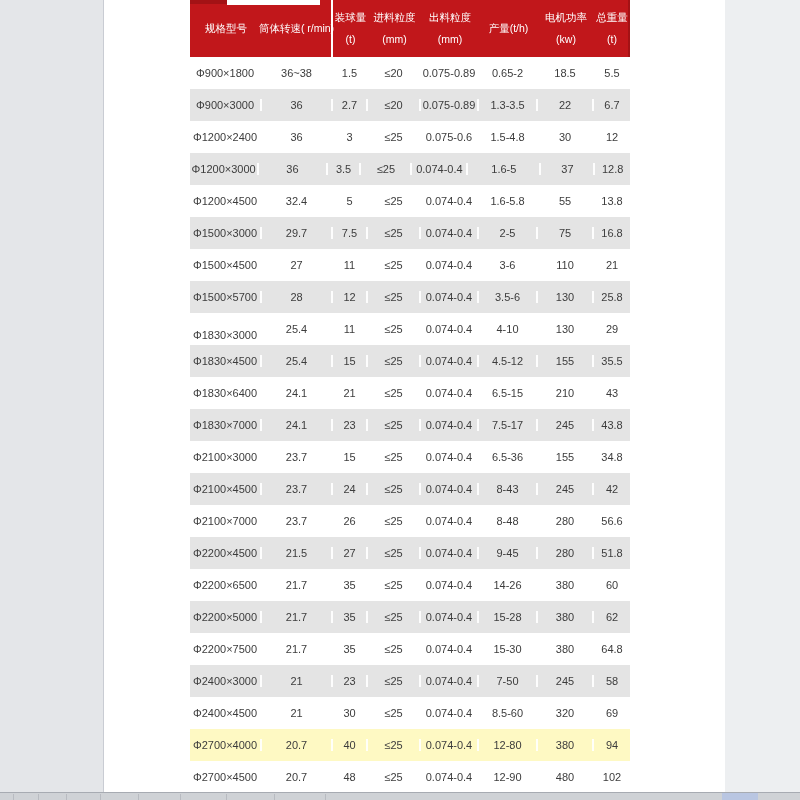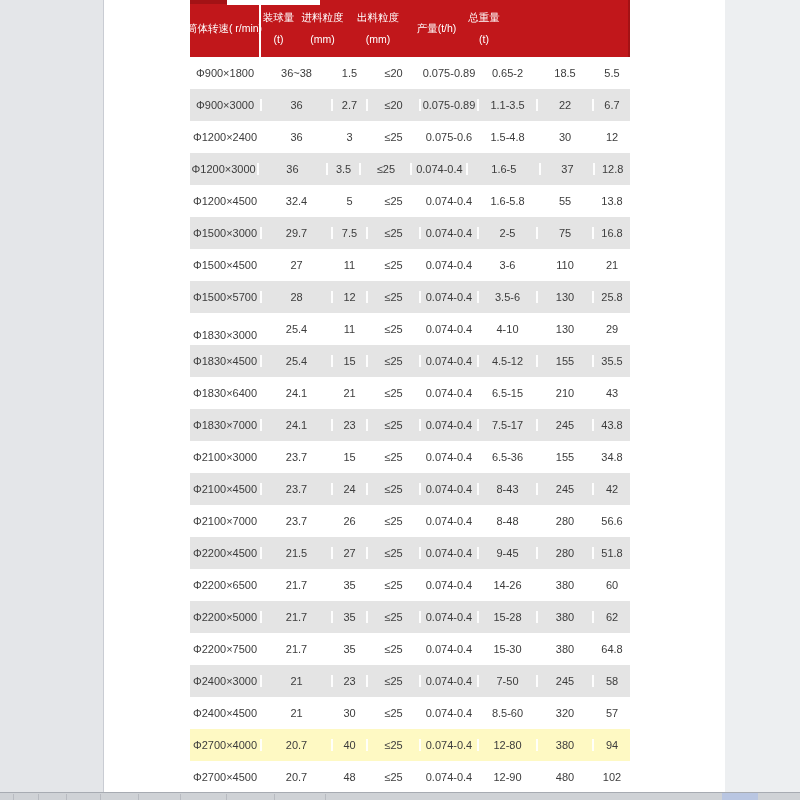--- a/index.html
+++ b/index.html
@@ -48,37 +48,44 @@
 </head>
 <body>
 
 <div class="left-gutter"></div>
 
 <div class="paper">
   <div class="spec-table">
     <div class="thead" style="background: rgb(193, 23, 27); color: rgb(255, 255, 255);">
       <div class="notch-dark"></div>
       <div class="notch-white"></div>
+      <div class="th" style="width: 72px;">
+          <div>规格型号</div>
+        </div>
         <div class="th divider" style="width: 71px;">
           <div>筒体转速( r/min)</div>
         </div>
         <div class="th" style="width: 35px;">
           <div>装球量</div>
           <div>(t)</div>
         </div>
         <div class="th" style="width: 53px;">
           <div>进料粒度</div>
           <div>(mm)</div>
         </div>
         <div class="th" style="width: 58px;">
           <div>出料粒度</div>
           <div>(mm)</div>
         </div>
         <div class="th" style="width: 59px;">
           <div>产量(t/h)</div>
+        </div>
+        <div class="th" style="width: 56px;">
+          <div>电机功率</div>
+          <div>(kw)</div>
         </div>
         <div class="th" style="width: 36px;">
           <div>总重量</div>
           <div>(t)</div>
         </div>
         <div class="edge-dark"></div>
     </div>
     <div class="tbody">
         <div class="row">
           <div class="cell" style="width: 72px; color: rgb(60, 60, 60);">Φ900×1800</div>
@@ -89,21 +96,21 @@
           <div class="cell" style="width: 59px; color: rgb(60, 60, 60);">0.65-2</div>
           <div class="cell" style="width: 56px; color: rgb(60, 60, 60);">18.5</div>
           <div class="cell" style="width: 36px; color: rgb(60, 60, 60);">5.5</div>
         </div>
         <div class="row" style="background: rgb(228, 228, 228);">
           <div class="cell" style="width: 72px; color: rgb(60, 60, 60);">Φ900×3000</div>
           <div class="cell" style="width: 71px; color: rgb(60, 60, 60);">36</div>
           <div class="cell" style="width: 35px; color: rgb(60, 60, 60);">2.7</div>
           <div class="cell" style="width: 53px; color: rgb(60, 60, 60);">≤20</div>
           <div class="cell" style="width: 58px; color: rgb(60, 60, 60);">0.075-0.89</div>
-          <div class="cell" style="width: 59px; color: rgb(60, 60, 60);">1.1-3.5</div>
+          <div class="cell" style="width: 59px; color: rgb(60, 60, 60);">1.3-3.5</div>
           <div class="cell" style="width: 56px; color: rgb(60, 60, 60);">22</div>
           <div class="cell" style="width: 36px; color: rgb(60, 60, 60);">6.7</div>
         </div>
         <div class="row">
           <div class="cell" style="width: 72px; color: rgb(60, 60, 60);">Φ1200×2400</div>
           <div class="cell" style="width: 71px; color: rgb(60, 60, 60);">36</div>
           <div class="cell" style="width: 35px; color: rgb(60, 60, 60);">3</div>
           <div class="cell" style="width: 53px; color: rgb(60, 60, 60);">≤25</div>
           <div class="cell" style="width: 58px; color: rgb(60, 60, 60);">0.075-0.6</div>
           <div class="cell" style="width: 59px; color: rgb(60, 60, 60);">1.5-4.8</div>
@@ -281,21 +288,21 @@
           <div class="cell" style="width: 36px; color: rgb(60, 60, 60);">58</div>
         </div>
         <div class="row">
           <div class="cell" style="width: 72px; color: rgb(60, 60, 60);">Φ2400×4500</div>
           <div class="cell" style="width: 71px; color: rgb(60, 60, 60);">21</div>
           <div class="cell" style="width: 35px; color: rgb(60, 60, 60);">30</div>
           <div class="cell" style="width: 53px; color: rgb(60, 60, 60);">≤25</div>
           <div class="cell" style="width: 58px; color: rgb(60, 60, 60);">0.074-0.4</div>
           <div class="cell" style="width: 59px; color: rgb(60, 60, 60);">8.5-60</div>
           <div class="cell" style="width: 56px; color: rgb(60, 60, 60);">320</div>
-          <div class="cell" style="width: 36px; color: rgb(60, 60, 60);">57</div>
+          <div class="cell" style="width: 36px; color: rgb(60, 60, 60);">69</div>
         </div>
         <div class="row" style="background: #fef9c3;">
           <div class="cell" style="width: 72px; color: rgb(60, 60, 60);">Φ2700×4000</div>
           <div class="cell" style="width: 71px; color: rgb(60, 60, 60);">20.7</div>
           <div class="cell" style="width: 35px; color: rgb(60, 60, 60);">40</div>
           <div class="cell" style="width: 53px; color: rgb(60, 60, 60);">≤25</div>
           <div class="cell" style="width: 58px; color: rgb(60, 60, 60);">0.074-0.4</div>
           <div class="cell" style="width: 59px; color: rgb(60, 60, 60);">12-80</div>
           <div class="cell" style="width: 56px; color: rgb(60, 60, 60);">380</div>
           <div class="cell" style="width: 36px; color: rgb(60, 60, 60);">94</div>

